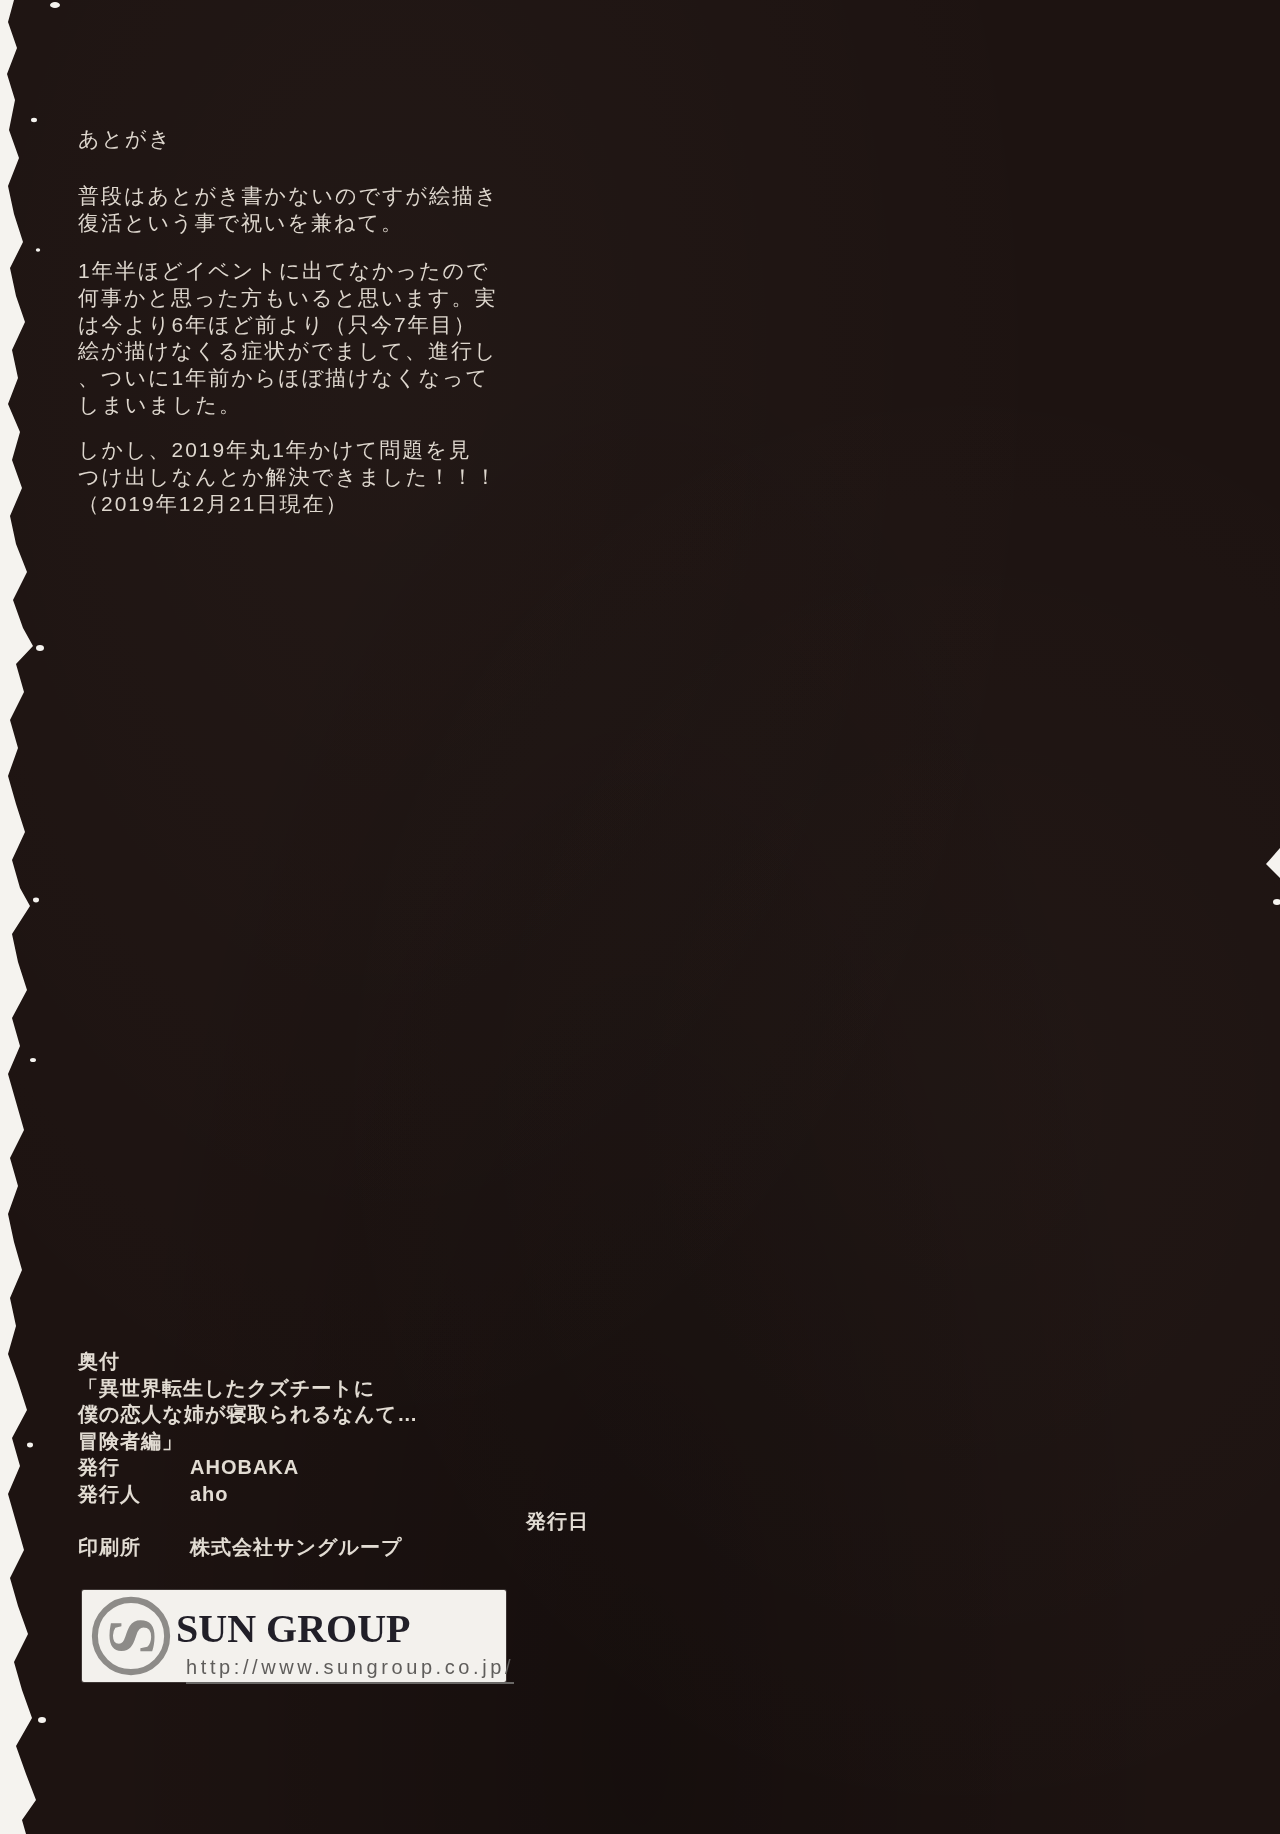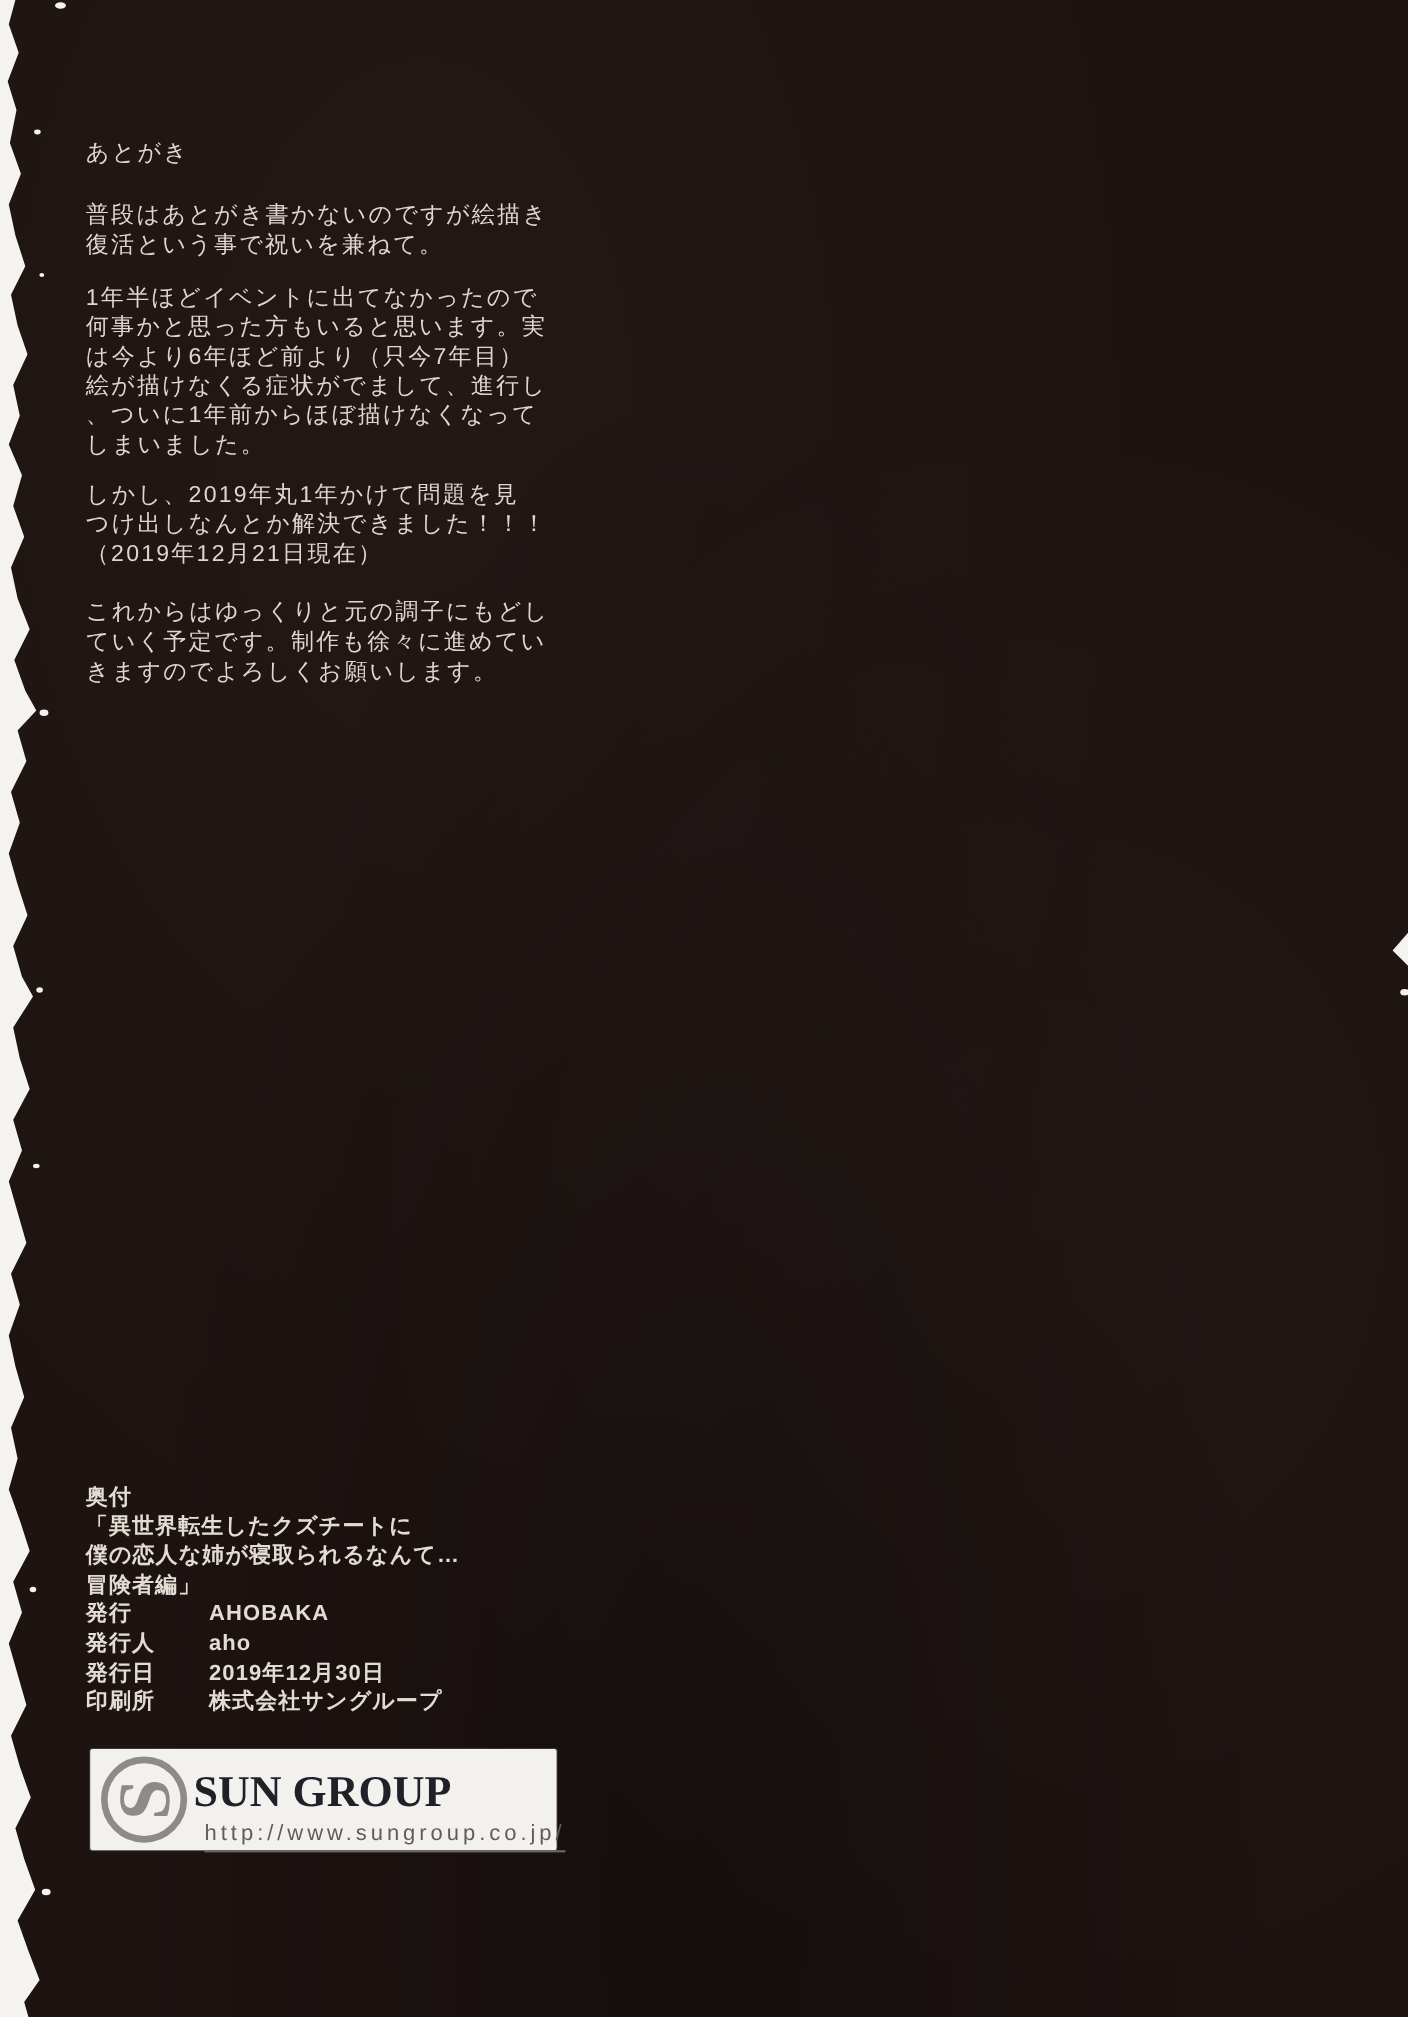--- a/index.html
+++ b/index.html
@@ -92,41 +92,37 @@
 復活という事で祝いを兼ねて。</div>
   <div class="para p2">1年半ほどイベントに出てなかったので
 何事かと思った方もいると思います。実
 は今より6年ほど前より（只今7年目）
 絵が描けなくる症状がでまして、進行し
 、ついに1年前からほぼ描けなくなって
 しまいました。</div>
   <div class="para p3">しかし、2019年丸1年かけて問題を見
 つけ出しなんとか解決できました！！！
 （2019年12月21日現在）</div>
-  <div class="para p4">これからはゆっくりと元の調子にもどし
-ていく予定です。制作も徐々に進めてい
-きますのでよろしくお願いします。</div>
 </div>
 
 <div class="colophon">
   <div class="line">奥付</div>
   <div class="line">「異世界転生したクズチートに</div>
   <div class="line">僕の恋人な姉が寝取られるなんて…</div>
   <div class="line">冒険者編」</div>
   <div class="row">
     <span class="lab">発行</span>
     <span class="val">AHOBAKA</span>
   </div>
   <div class="row">
     <span class="lab">発行人</span>
     <span class="val">aho</span>
   </div>
   <div class="row">
     <span class="lab">発行日</span>
-    <span class="val">2019年12月30日</span>
   </div>
   <div class="row">
     <span class="lab">印刷所</span>
     <span class="val">株式会社サングループ</span>
   </div>
 </div>
 
 <div class="logobox">
   <svg class="logomark" width="86" height="86" viewBox="-50 -50 100 100" aria-hidden="true">
     <circle cx="0" cy="0" r="42" fill="none" stroke="#8d8b88" stroke-width="7"></circle>

